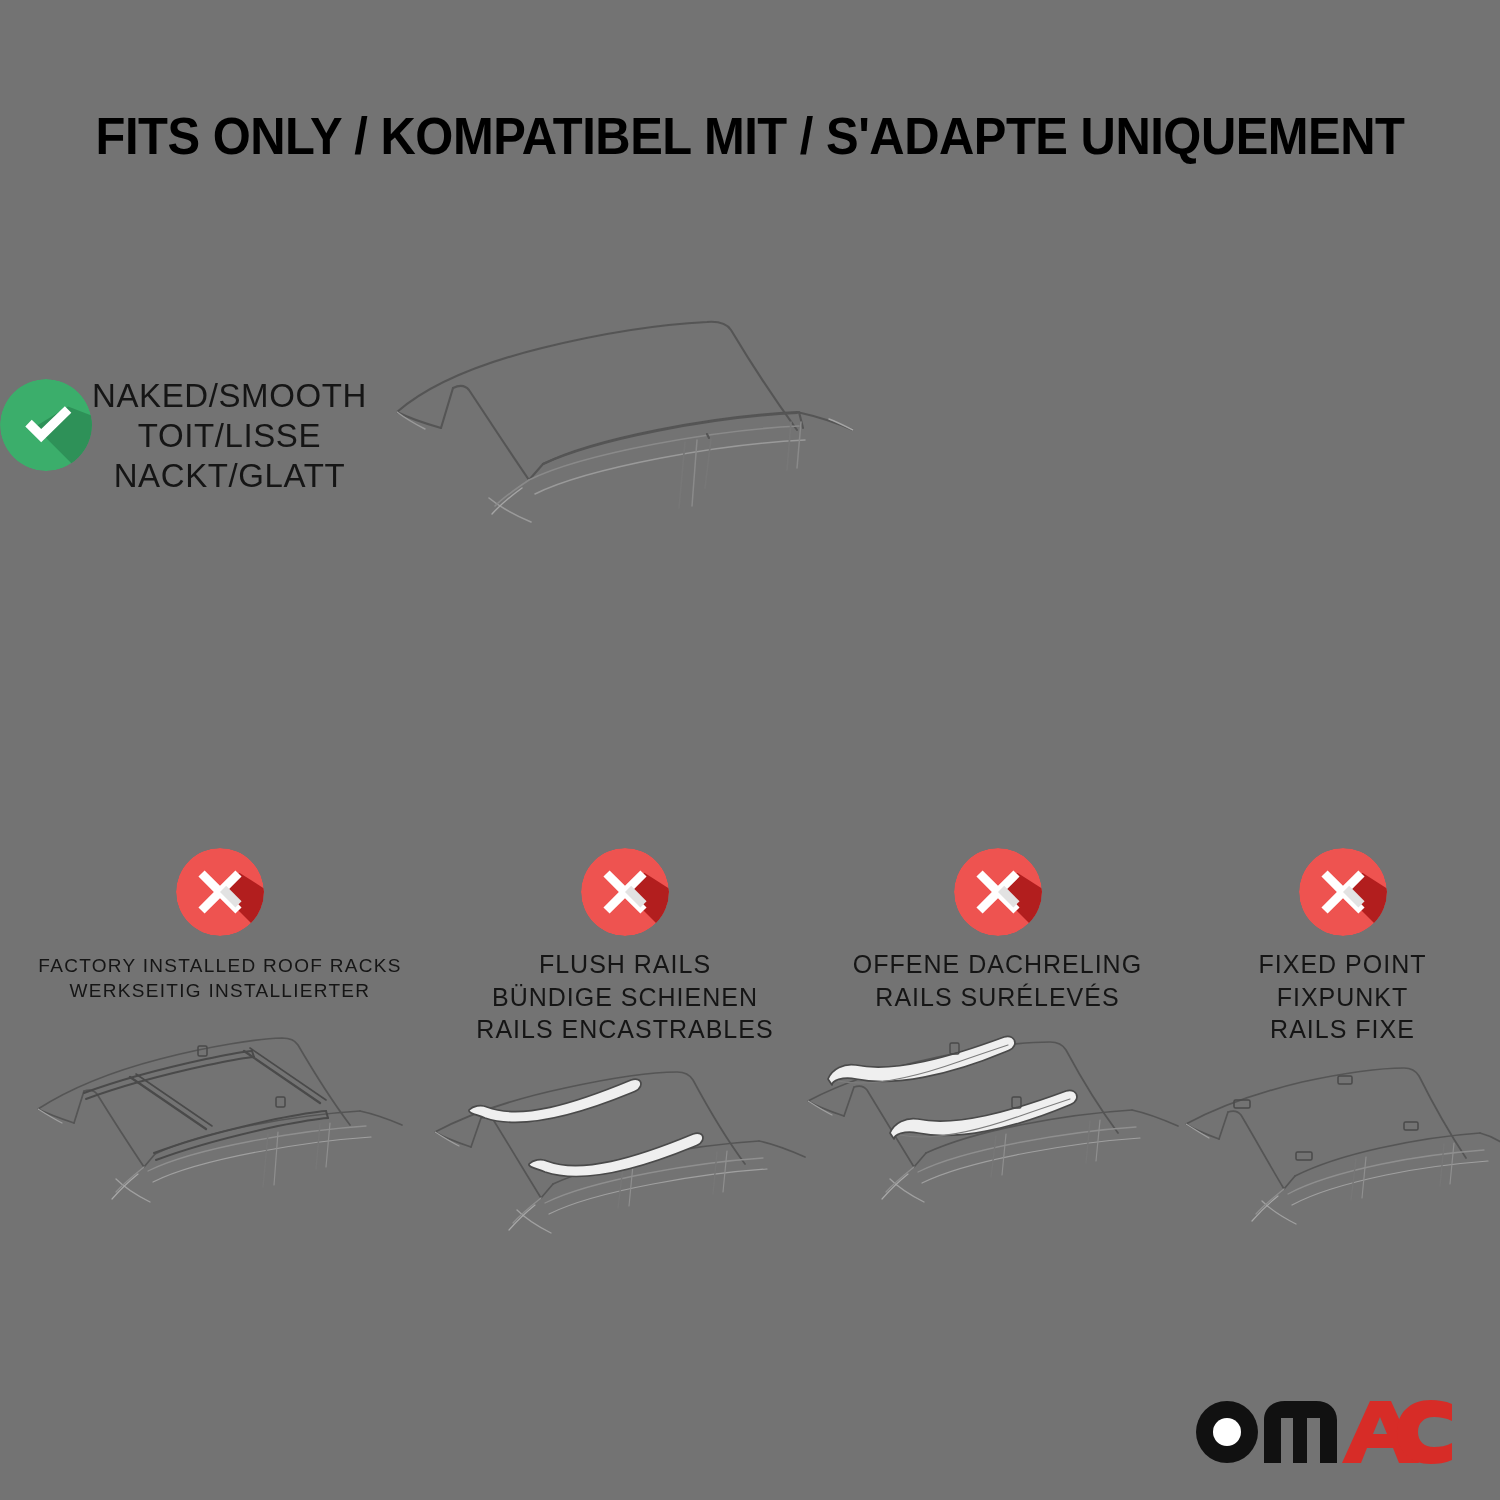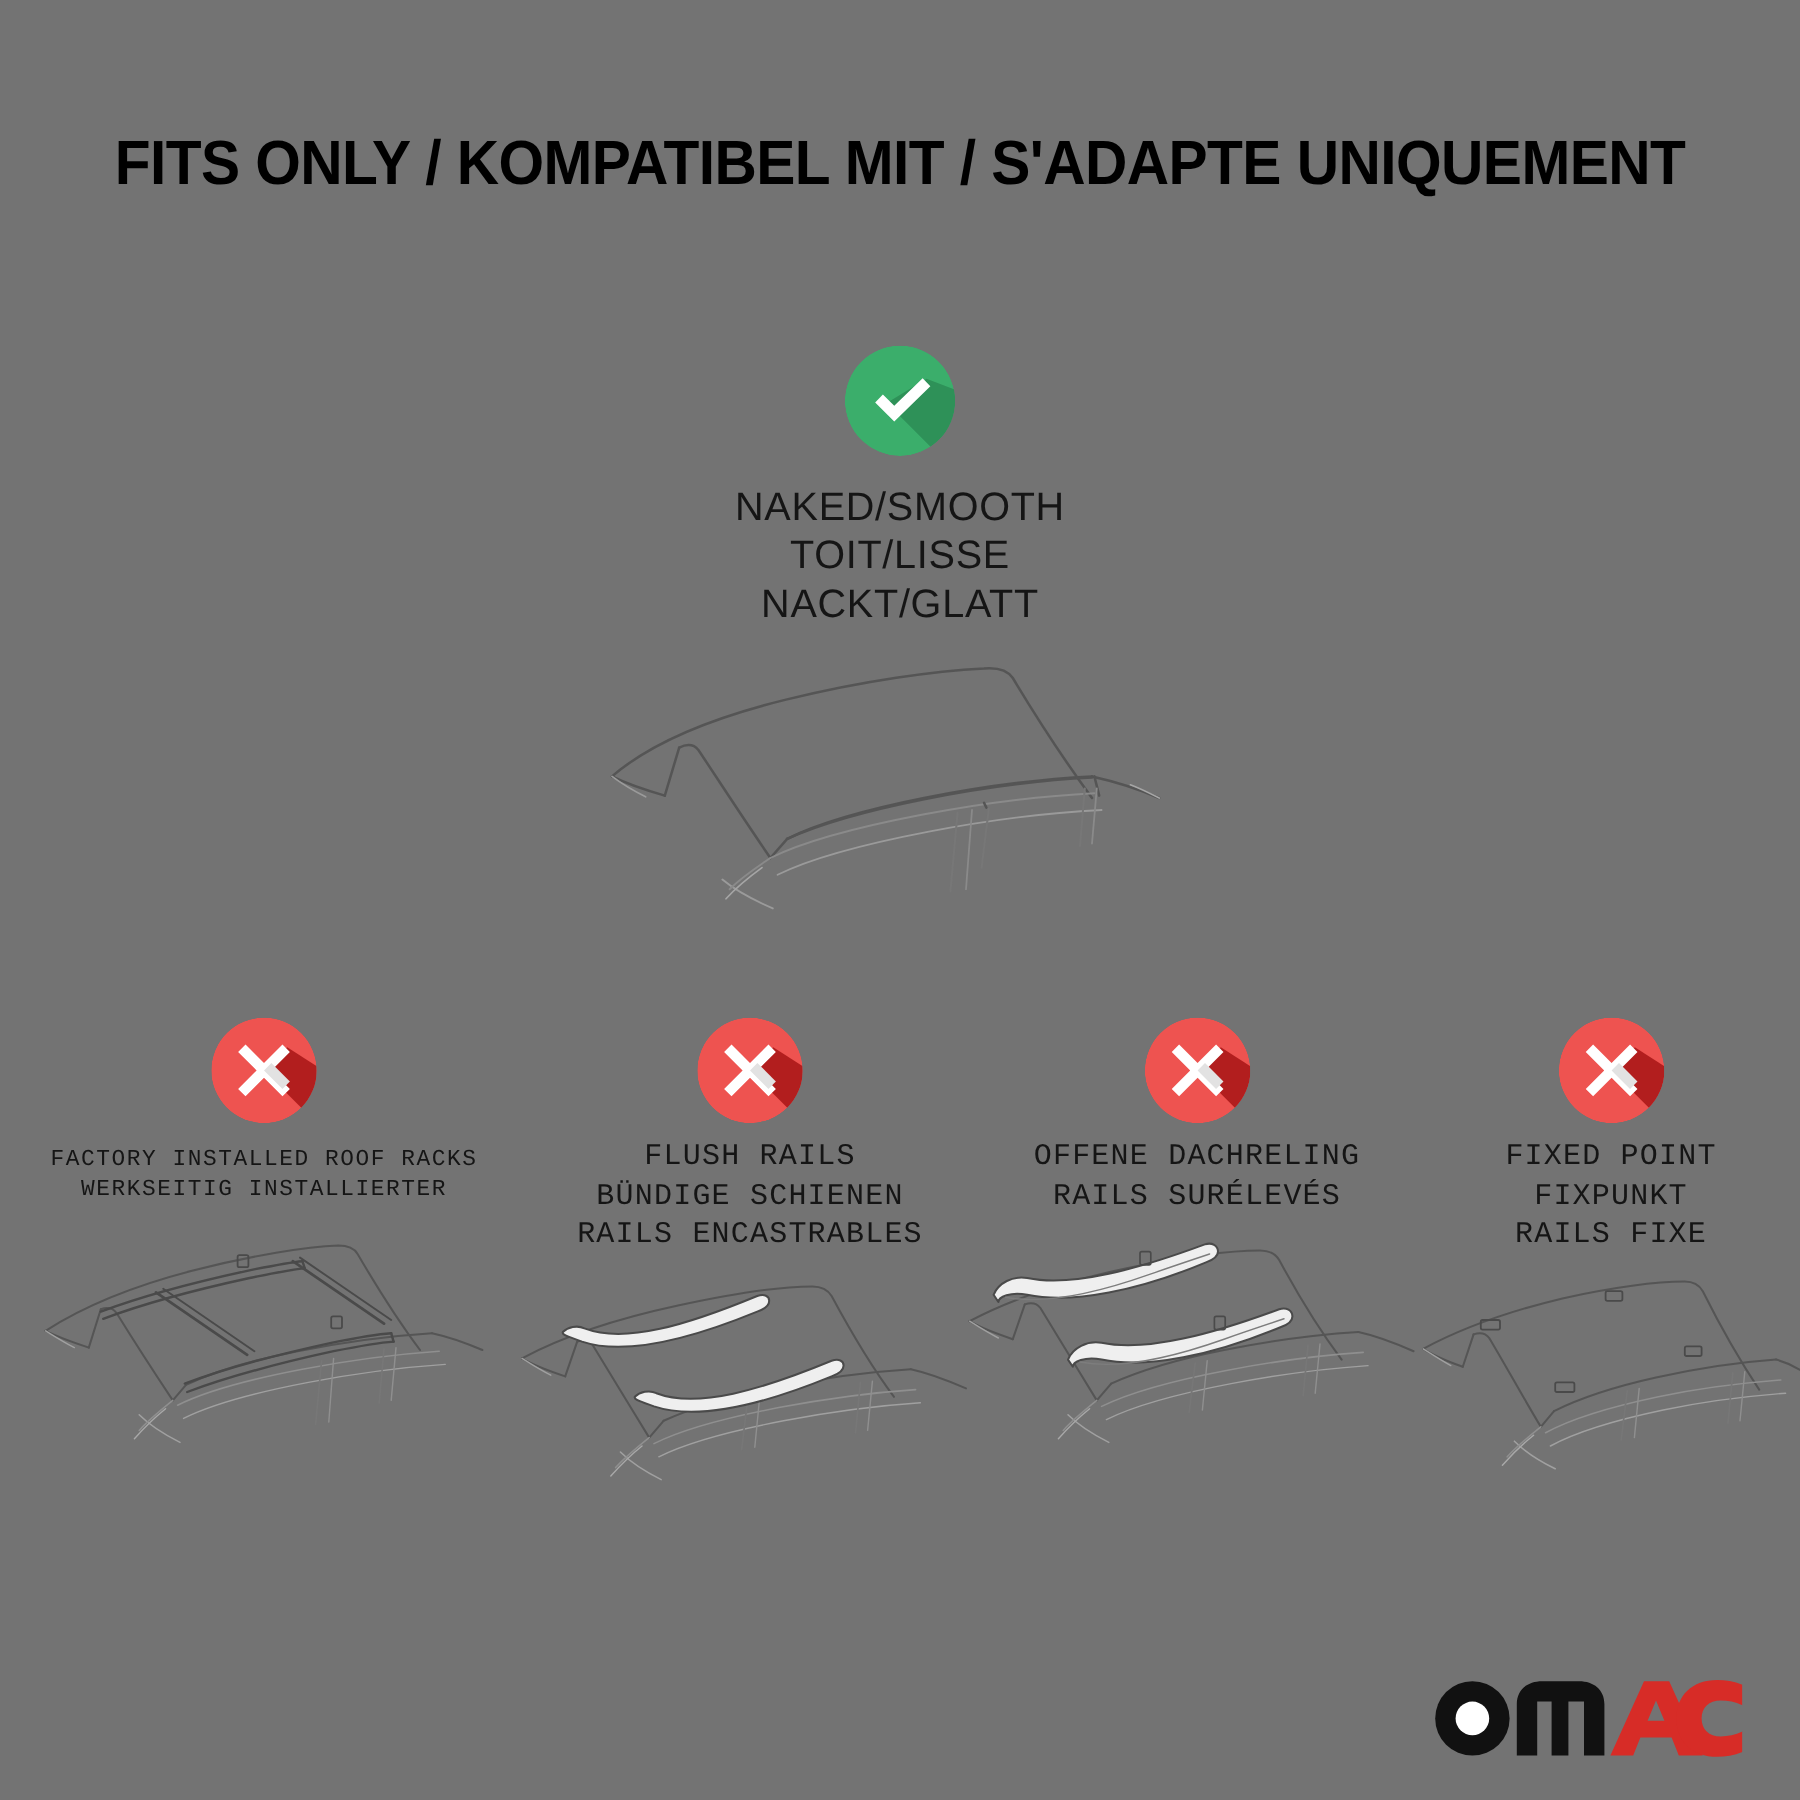--- a/index.html
+++ b/index.html
@@ -38,21 +38,21 @@
     white-space: nowrap;
   }
 
   
   .hero {
     position: absolute;
     left: 0;
     top: 288px;
     width: 1500px;
     display: flex;
-    flex-direction: column;
+    flex-direction: row;
     align-items: center;
   }
   .badge {
     position: relative;
     width: 92px;
     height: 92px;
     border-radius: 50%;
     overflow: hidden;
     flex: none;
   }
@@ -94,21 +94,21 @@
   .col-1 { width: 440px; }
   .col-2 { width: 370px; }
   .col-3 { width: 375px; }
   .col-4 { width: 315px; }
 
   .col .badge { width: 88px; height: 88px; }
 
   .col-labels {
     margin-top: 18px;
     text-align: center;
-    font-family: Liberation Mono, monospace;
+    font-family: Liberation Sans, sans-serif;
     font-weight: 300;
     line-height: 1.3;
     color: #151515;
     letter-spacing: 1.1px;
   }
   .col-labels div { white-space: nowrap; }
   .col-1 .col-labels { font-size: 19px; letter-spacing: 1.3px; }
   .col-2 .col-labels,
   .col-3 .col-labels,
   .col-4 .col-labels { font-size: 25px; letter-spacing: 1.0px; margin-top: 12px; }

